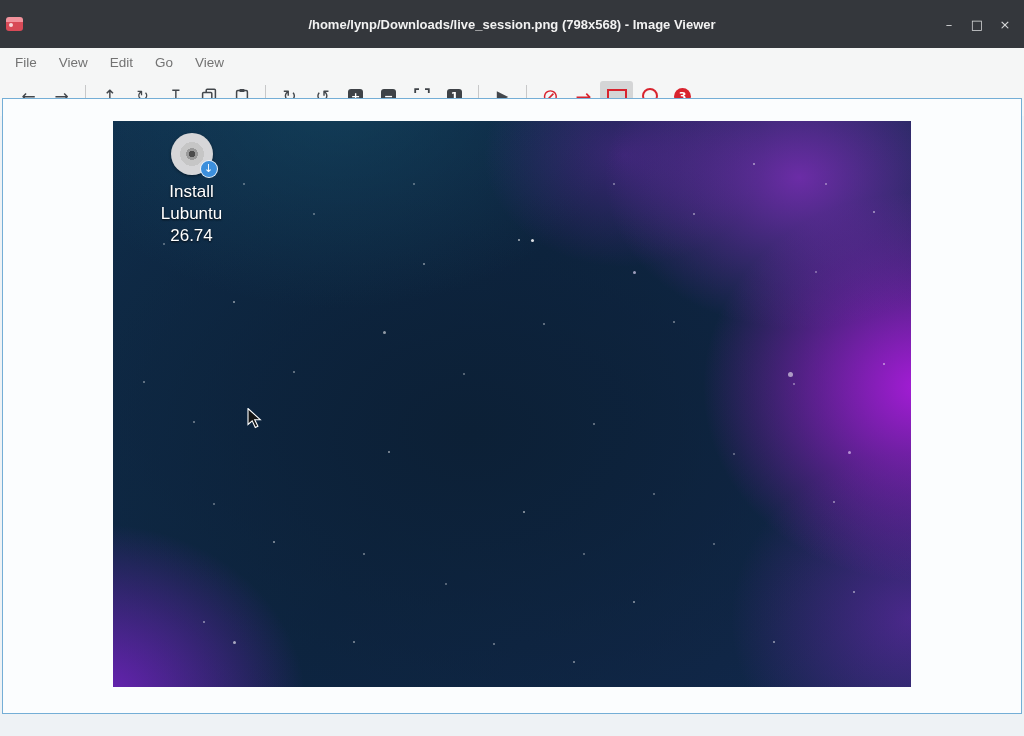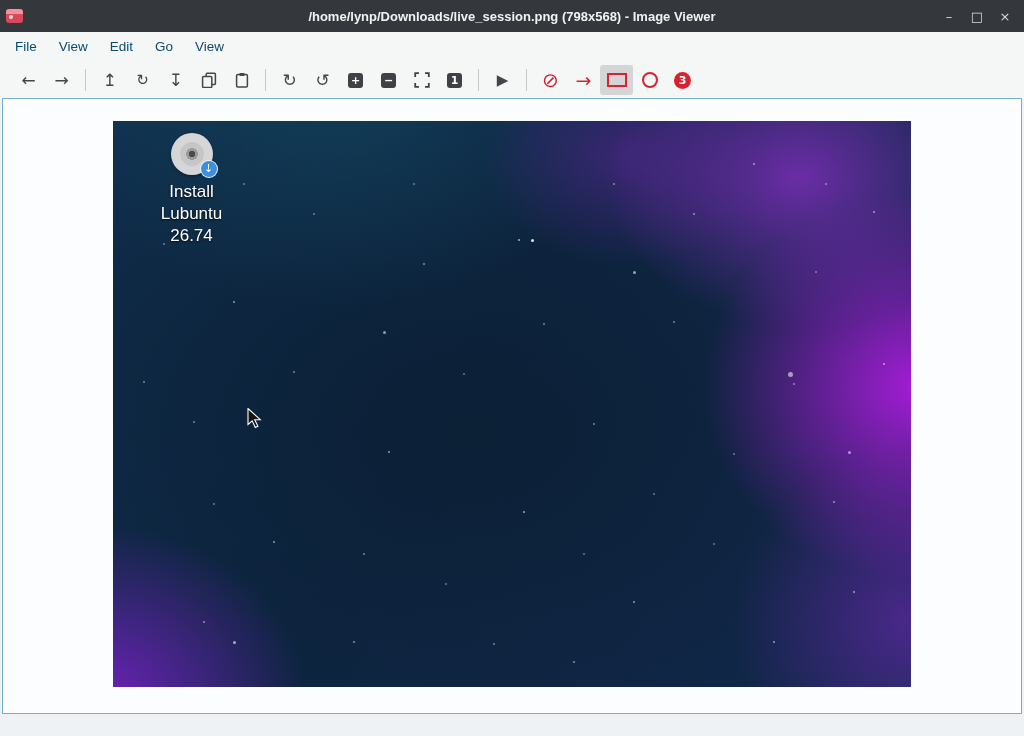--- a/index.html
+++ b/index.html
@@ -14,21 +14,21 @@
   }
   *{margin:0;padding:0;box-sizing:border-box;}
   html,body{width:1024px;height:736px;overflow:hidden;}
   body{
     font-family:"Liberation Sans","DejaVu Sans",sans-serif;
     background:#eef2f5;
     position:relative;
   }
   
   .titlebar{
-    height:32px;background:var(--titlebar);
+    height:48px;background:var(--titlebar);
     display:flex;align-items:center;position:relative;
     padding:0 6px;
   }
   .app-icon{
     width:17px;height:14px;border-radius:3px;
     background:linear-gradient(180deg,#f2929c 0 5px,#d84a57 5px 100%);
     position:relative;flex:0 0 auto;
   }
   .app-icon::after{
     content:"";position:absolute;left:3px;top:6px;width:4px;height:4px;
@@ -44,21 +44,21 @@
     color:#d9dadb;font-size:13px;background:transparent;border:none;cursor:default;
     font-family:"DejaVu Sans",sans-serif;
   }
   
   .menubar{
     height:28px;background:var(--toolbar-bg);
     display:flex;align-items:stretch;padding-left:4px;
   }
   .menu-item{
     display:flex;align-items:center;padding:0 11px;
-    font-size:13.5px;color:#0c4a6e;background:transparent;border:none;
+    font-size:13.5px;color:#737373;background:transparent;border:none;
   }
   
   .toolbar{
     height:40px;background:var(--toolbar-bg);
     display:flex;align-items:center;padding-left:12px;
   }
   .tbtn{
     width:33px;height:30px;display:flex;align-items:center;justify-content:center;
     background:transparent;border:none;color:var(--icon-color);cursor:default;
   }

